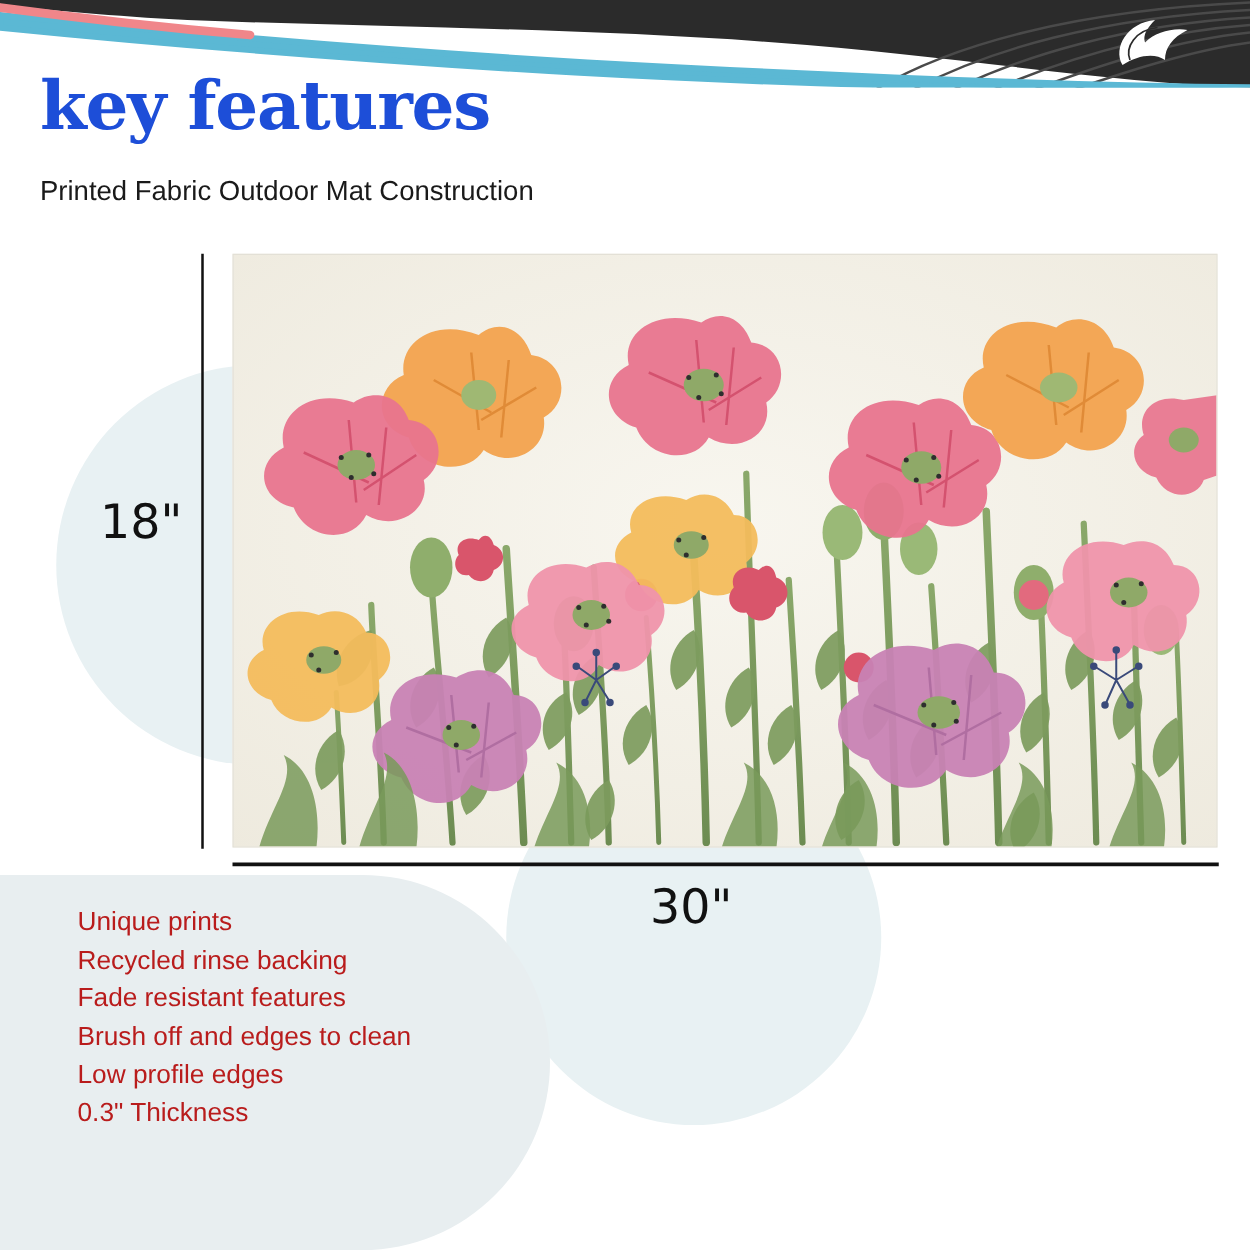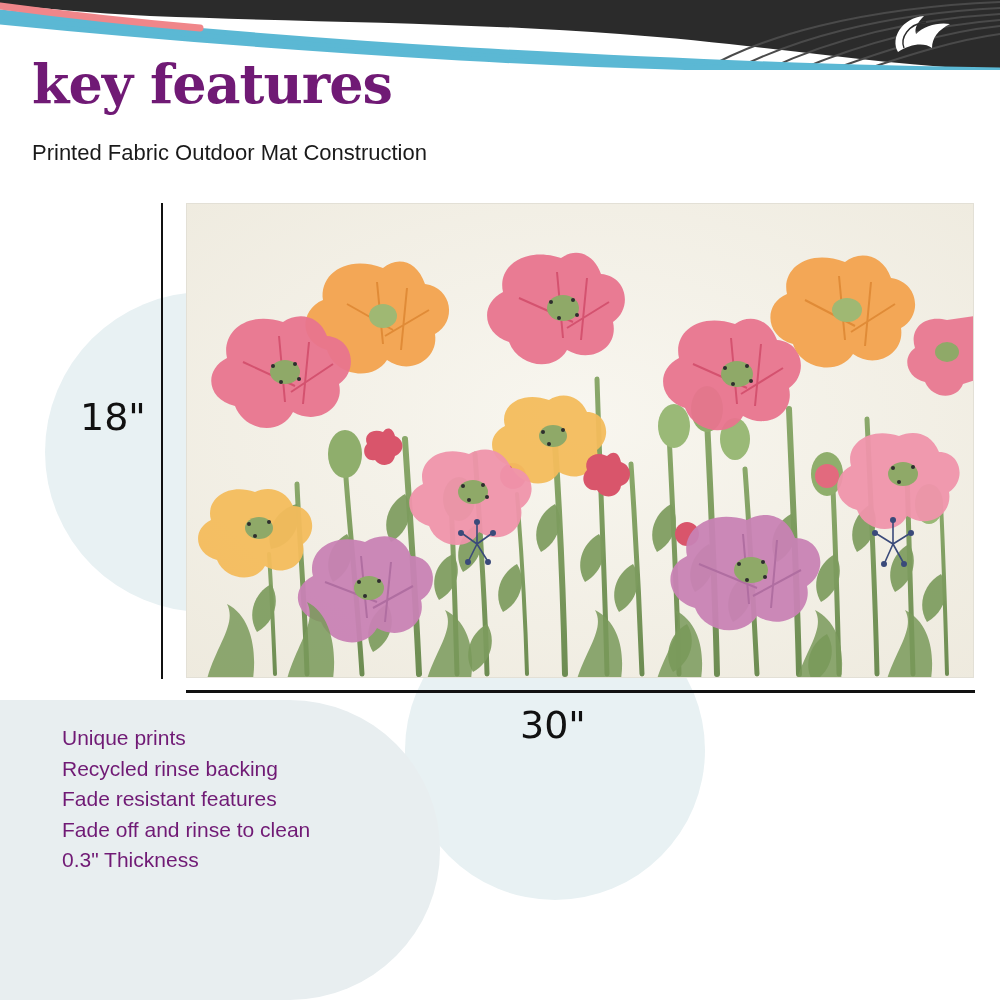--- a/index.html
+++ b/index.html
@@ -18,21 +18,21 @@
   }
   .banner svg { display:block; }
 
   
   .title {
     position:absolute; top:52px; left:32px;
     font-family:"DejaVu Serif", serif;
     font-weight:bold;
     font-size:54px;
     letter-spacing:-1px;
-    color:#701a75;
+    color:#1d4ed8;
   }
   .subtitle {
     position:absolute; top:140px; left:32px;
     font-size:22px;
     color:#1a1a1a;
     text-align:right;
   }
 
   
   .circle-left {
@@ -105,21 +105,21 @@
   
   .features {
     position:absolute;
     left:62px; top:723px;
     z-index:4;
   }
   .features li {
     list-style:none;
     font-size:21px;
     line-height:30.5px;
-    color:#701a75;
+    color:#b91c1c;
   }
 
   
   .logo {
     position:absolute;
     right:42px; top:8px;
     width:78px; height:50px;
     z-index:5;
   }
 </style>
@@ -384,15 +384,16 @@
 
 <div class="rule-left"></div>
 <div class="rule-bottom"></div>
 <div class="dim-h">18"</div>
 <div class="dim-w">30"</div>
 
 <ul class="features">
   <li>Unique prints</li>
   <li>Recycled rinse backing</li>
   <li>Fade resistant features</li>
-  <li>Fade off and rinse to clean</li>
+  <li>Brush off and edges to clean</li>
+  <li>Low profile edges</li>
   <li>0.3" Thickness</li>
 </ul>
 
 </body></html>

